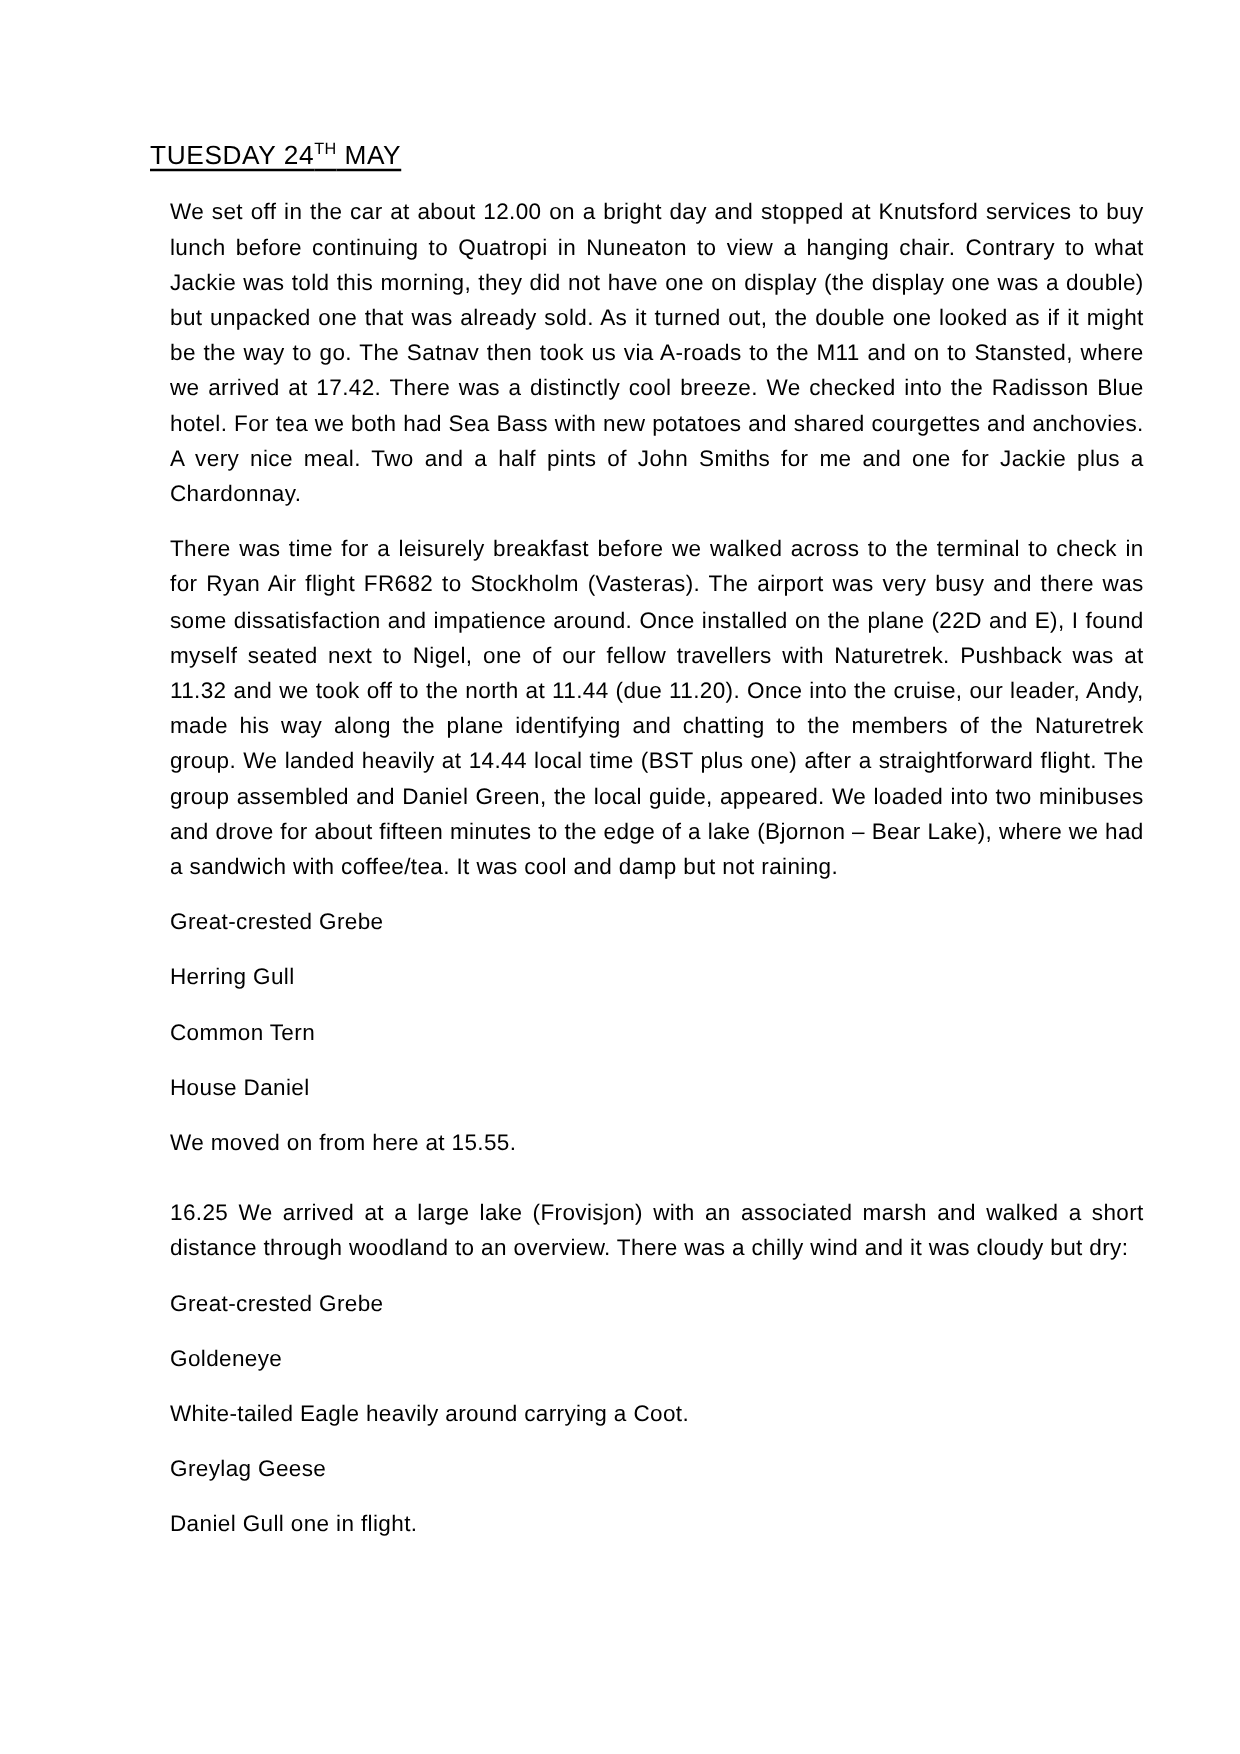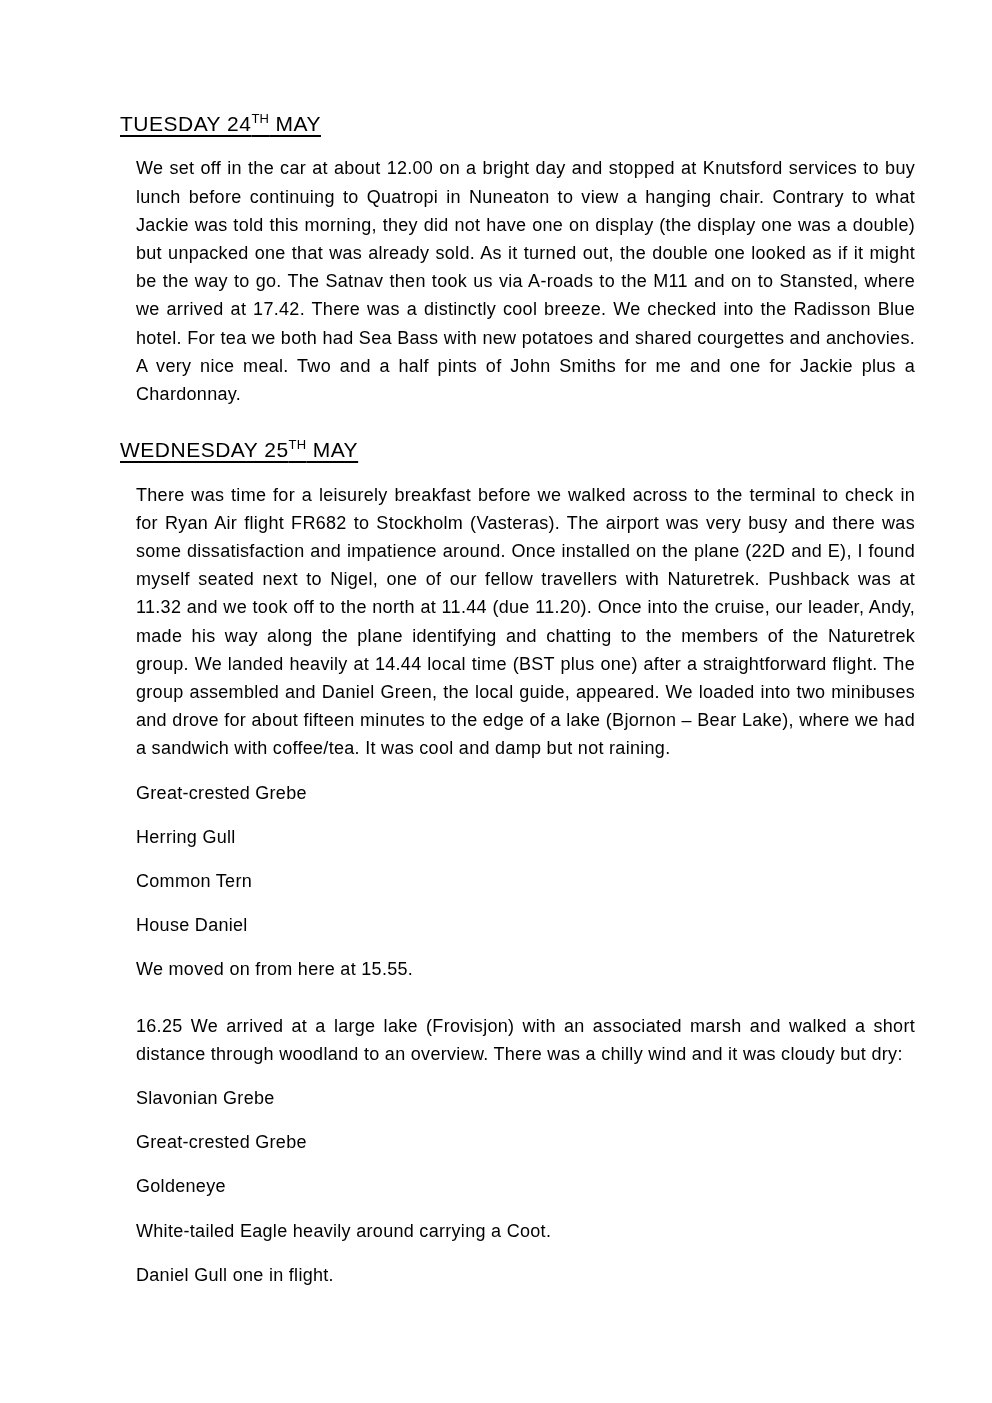--- a/index.html
+++ b/index.html
@@ -46,36 +46,35 @@
 </style>
 </head>
 <body>
 
 <div class="page">
 
   <h2 class="heading"><span>TUESDAY 24</span><sup>TH</sup><span> MAY</span></h2>
 
   <p class="para">We set off in the car at about 12.00 on a bright day and stopped at Knutsford services to buy lunch before continuing to Quatropi in Nuneaton to view a hanging chair. Contrary to what Jackie was told this morning, they did not have one on display (the display one was a double) but unpacked one that was already sold. As it turned out, the double one looked as if it might be the way to go. The Satnav then took us via A-roads to the M11 and on to Stansted, where we arrived at 17.42. There was a distinctly cool breeze. We checked into the Radisson Blue hotel. For tea we both had Sea Bass with new potatoes and shared courgettes and anchovies. A very nice meal. Two and a half pints of John Smiths for me and one for Jackie plus a Chardonnay.</p>
 
-  <h2 class="heading spaced"><span>WEDNESDAY 25</span><sup>TH</sup><span> MAY</span></h2>
 
   <p class="para">There was time for a leisurely breakfast before we walked across to the terminal to check in for Ryan Air flight FR682 to Stockholm (Vasteras). The airport was very busy and there was some dissatisfaction and impatience around. Once installed on the plane (22D and E), I found myself seated next to Nigel, one of our fellow travellers with Naturetrek. Pushback was at 11.32 and we took off to the north at 11.44 (due 11.20). Once into the cruise, our leader, Andy, made his way along the plane identifying and chatting to the members of the Naturetrek group. We landed heavily at 14.44 local time (BST plus one) after a straightforward flight. The group assembled and Daniel Green, the local guide, appeared. We loaded into two minibuses and drove for about fifteen minutes to the edge of a lake (Bjornon – Bear Lake), where we had a sandwich with coffee/tea. It was cool and damp but not raining.</p>
 
   <div class="species-list">
     <div class="species-line"><span class="sp">Great-crested Grebe</span><span></span></div>
     <div class="species-line"><span class="sp">Herring Gull</span><span></span></div>
     <div class="species-line"><span class="sp">Common Tern</span><span></span></div>
     <div class="species-line"><span class="sp">House Daniel</span><span></span></div>
   </div>
 
   <p class="line">We moved on from here at 15.55.</p>
 
   <p class="para spaced">16.25 We arrived at a large lake (Frovisjon) with an associated marsh and walked a short distance through woodland to an overview. There was a chilly wind and it was cloudy but dry:</p>
 
   <div class="species-list">
-    <div class="species-line"><span class="sp">Slavonian Grebe</span><span></span></div>
     <div class="species-line"><span class="sp">Great-crested Grebe</span><span></span></div>
     <div class="species-line"><span class="sp">Goldeneye</span><span></span></div>
     <div class="species-line"><span class="sp">White-tailed Eagle</span><span> heavily around carrying a </span><span class="sp">Coot</span><span>.</span></div>
+    <div class="species-line"><span class="sp">Greylag Geese</span><span></span></div>
     <div class="species-line"><span class="sp">Daniel Gull</span><span> one in flight.</span></div>
   </div>
 
 </div>
 
 </body></html>

